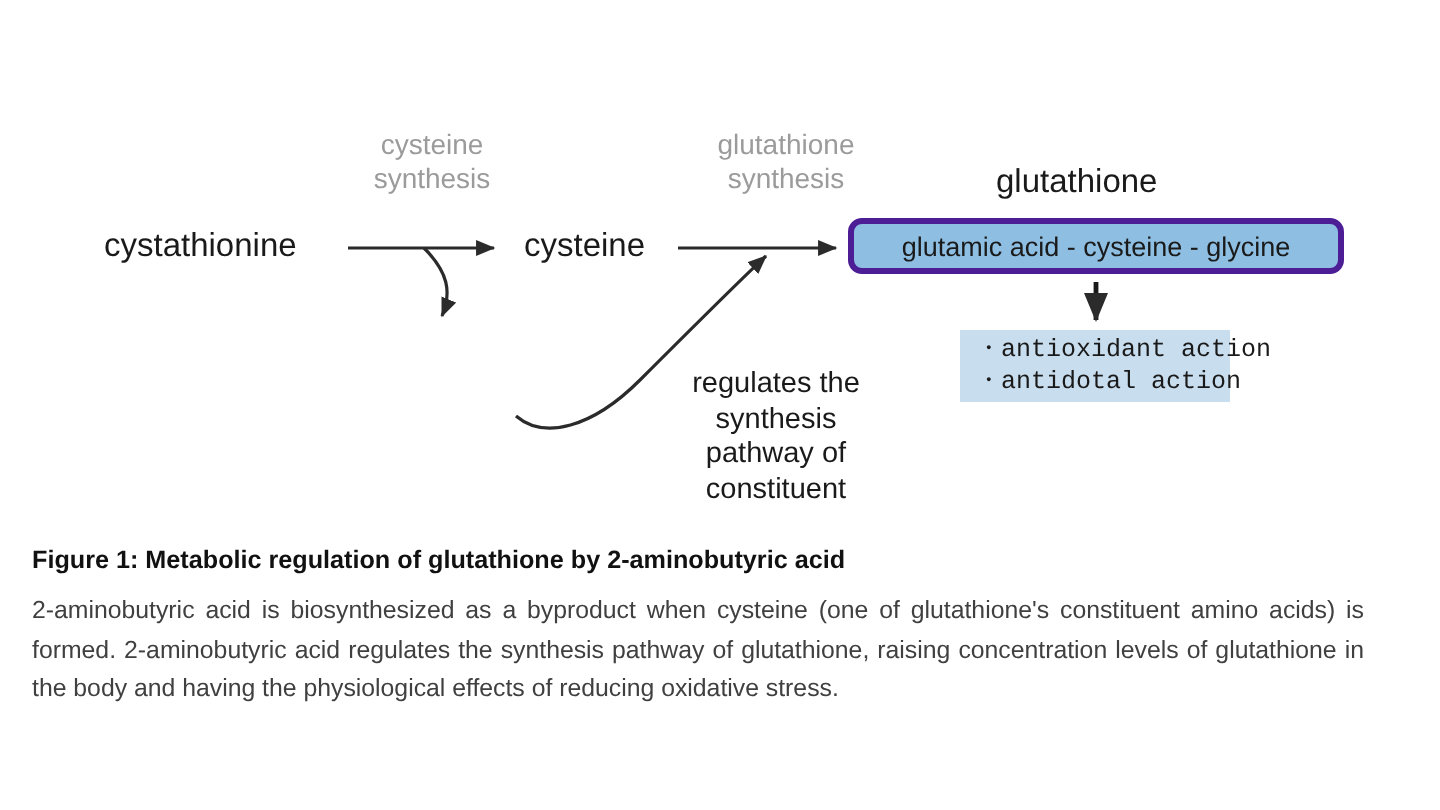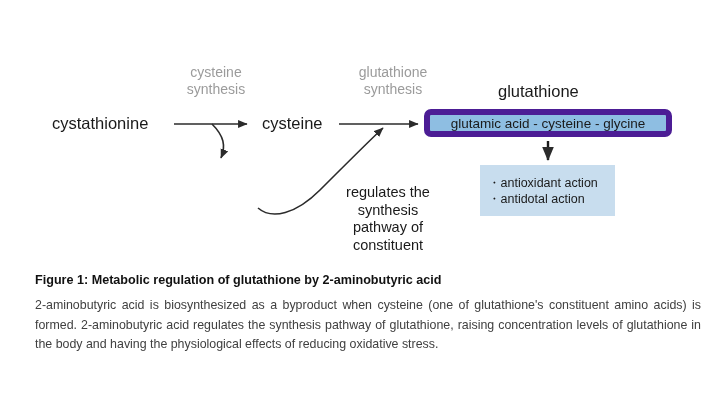--- a/index.html
+++ b/index.html
@@ -74,48 +74,49 @@
     align-items: center;
     font-size: 13.5px;
     color: #1a1a1a;
   }
   #glutathione-box {
     left: 424px;
     top: 109px;
     width: 248px;
     height: 28px;
     background: #8ebee2;
-    border: 6px solid #4c1d95;
+    border: 3px solid #4c1d95;
     border-radius: 7px;
     justify-content: center;
     white-space: nowrap;
   }
   #actions-box {
     left: 480px;
     top: 165px;
     width: 135px;
-    height: 51px;
+    height: 36px;
     background: #c8ddee;
     border: 0;
     border-radius: 0;
     flex-direction: column;
     align-items: flex-start;
     justify-content: center;
     padding: 2px 0 2px 8px;
+    font-family: Liberation Mono, monospace;
   }
   .action-line {
     font-size: 12.5px;
     line-height: 16px;
     white-space: nowrap;
   }
 
   
   #caption {
     position: absolute;
-    left: 35px;
+    left: 16px;
     top: 272px;
     width: 666px;
   }
   #caption-title {
     font-size: 12.6px;
     font-weight: bold;
     color: #111111;
     line-height: 16px;
     margin-bottom: 8px;
   }

